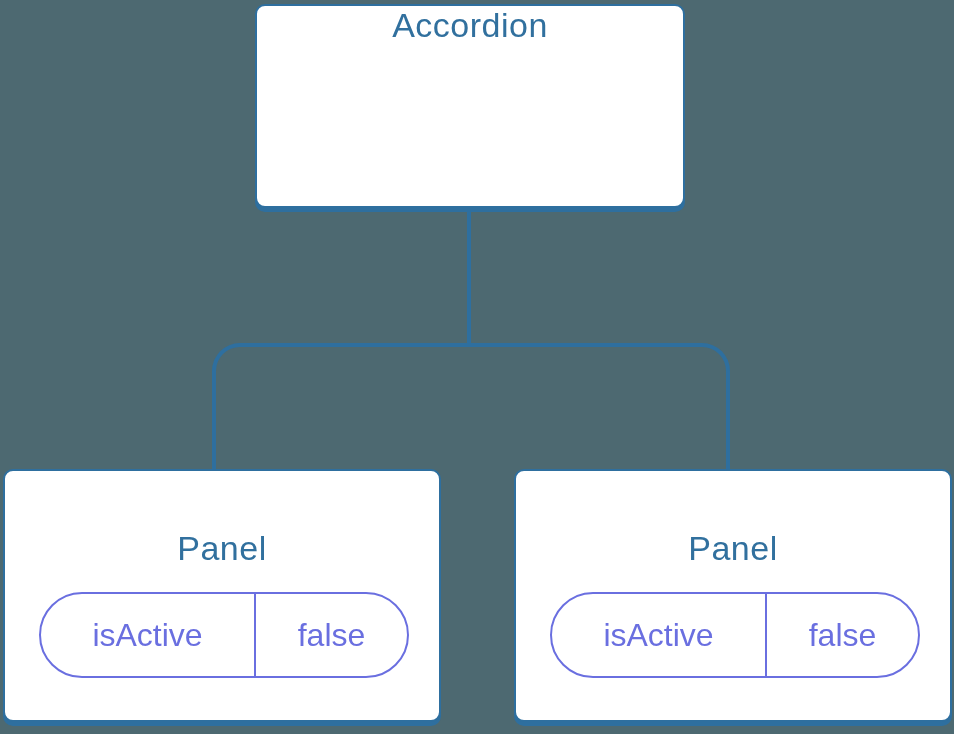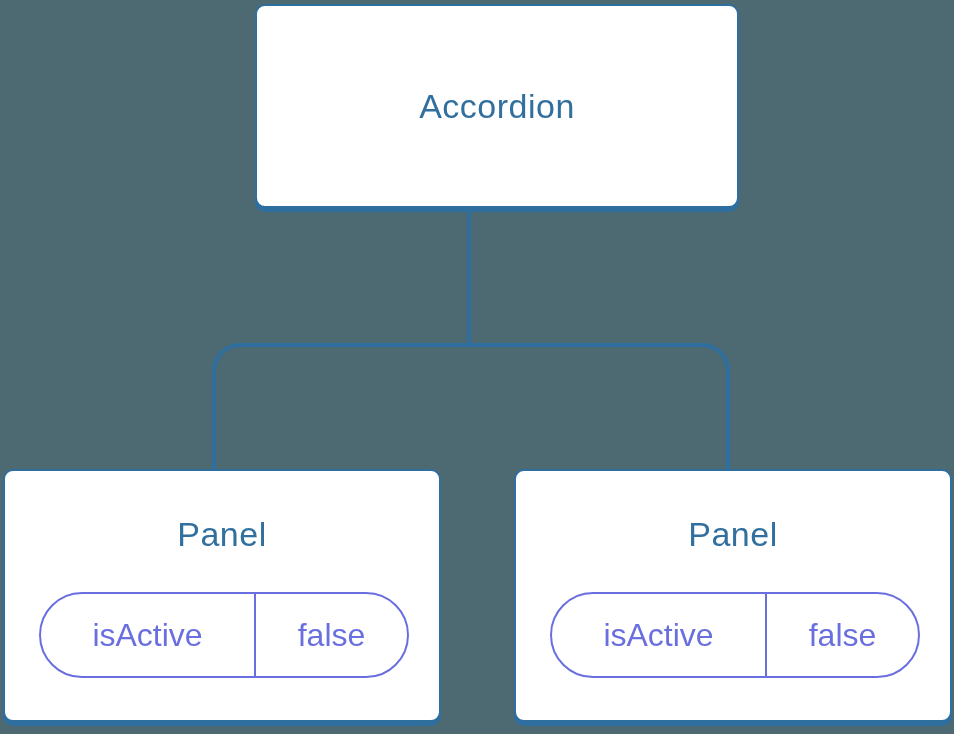--- a/index.html
+++ b/index.html
@@ -23,22 +23,22 @@
   }
   .node {
     position: absolute;
     background: var(--node-fill, #ffffff);
     border: 2px solid var(--node-border, #2e6f9f);
     border-radius: 10px;
     box-shadow: 0 4px 0 var(--node-border, #2e6f9f);
   }
   .node-root {
     left: 255px; top: 4px;
-    width: 484px; height: 204px;
-    display: flex; align-items: center; justify-content: center;
+    width: 430px; height: 204px;
+    display: flex; align-items: flex-start; justify-content: center;
   }
   .node-label {
     color: var(--node-text, #31709e);
     font-size: 34px;
     font-weight: 500;
     letter-spacing: 0.5px;
   }
   .stem {
     position: absolute;
     left: 467px; top: 206px;
@@ -55,21 +55,21 @@
     border-radius: 28px 28px 0 0;
   }
   .node-panel {
     top: 469px;
     width: 438px; height: 253px;
   }
   .node-panel-left  { left: 3px; }
   .node-panel-right { left: 514px; }
   .panel-title {
     position: absolute;
-    left: 0; top: 44px;
+    left: 0; top: 58px;
     width: 100%;
     text-align: center;
     color: var(--node-text, #31709e);
     font-size: 34px;
     font-weight: 500;
     letter-spacing: 0.5px;
   }
   .pill {
     position: absolute;
     left: 34px; top: 121px;

